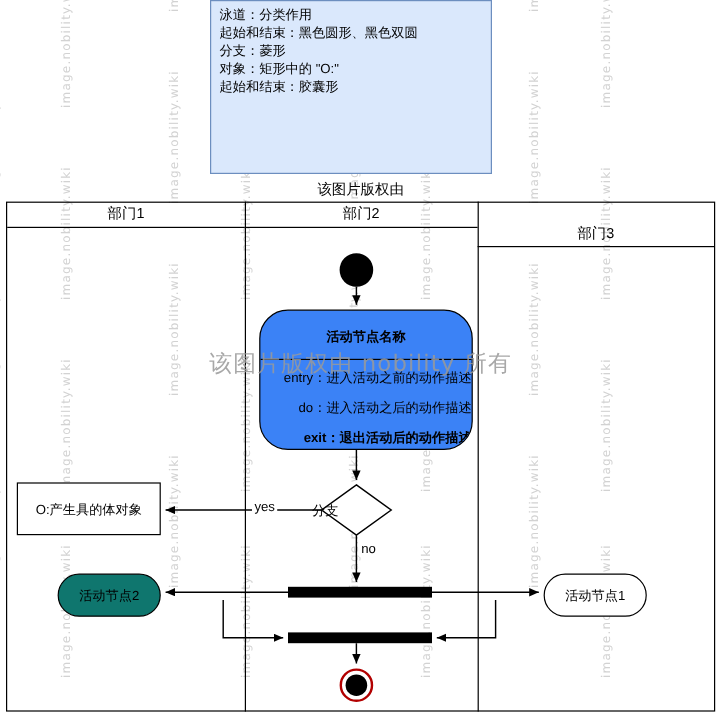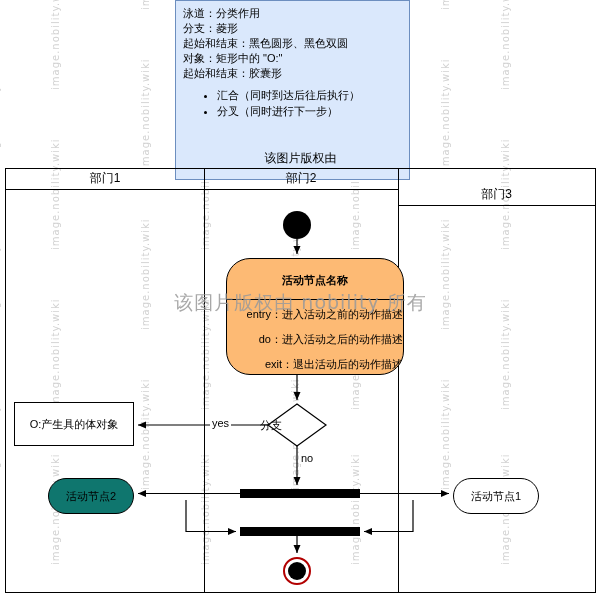--- a/index.html
+++ b/index.html
@@ -18,21 +18,21 @@
     position: absolute;
     left: 0; top: 0;
     width: 601px;
     height: 601px;
   }
   .abs { position: absolute; }
 
   
   #legend-box {
     left: 175px; top: 0px;
-    width: 235px; height: 180px;
+    width: 235px; height: 145px;
     background: #dae8fc;
     border: 1px solid #6c8ebf;
     box-sizing: border-box;
     padding: 5px 7px;
   }
   #legend-box .line {
     font-size: 11px;
     color: #000;
     line-height: 15px;
     white-space: nowrap;
@@ -98,25 +98,25 @@
     box-sizing: border-box;
   }
   #end-node-inner {
     left: 288px; top: 562px;
     width: 18px; height: 18px;
     background: #000;
     border-radius: 50%;
   }
 
   #activity-node {
-    left: 226px; top: 258px;
+    left: 216px; top: 258px;
     width: 178px; height: 117px;
     border: 1px solid #000;
     border-radius: 24px;
-    background: #fdba74;
+    background: #3b82f6;
     box-sizing: border-box;
     overflow: hidden;
   }
   #activity-title {
     position: absolute;
     left: 0; top: 14px;
     width: 100%;
     text-align: center;
     font-size: 11px;
     font-weight: bold;
@@ -131,21 +131,21 @@
   }
   .activity-line {
     position: absolute;
     width: 100%;
     text-align: right;
     font-size: 11px;
     color: #000;
   }
   #activity-entry { top: 48px; }
   #activity-do { top: 73px; }
-  #activity-exit { top: 98px; }
+  #activity-exit { top: 98px; font-weight: bold; }
   #decision-label {
     left: 260px; top: 418px;
     width: 58px;
     text-align: left;
     font-size: 11px;
     color: #000;
   }
 
   #object-node {
     left: 14px; top: 402px;
@@ -260,28 +260,24 @@
     <div class="wm-tile abs" style="left: 290px; top: 490px; transform: rotate(-90deg); transform-origin: left top;">image.nobility.wiki</div>
     <div class="wm-tile abs" style="left: 440px; top: 490px; transform: rotate(-90deg); transform-origin: left top;">image.nobility.wiki</div>
     <div class="wm-tile abs" style="left: 50px; top: 565px; transform: rotate(-90deg); transform-origin: left top;">image.nobility.wiki</div>
     <div class="wm-tile abs" style="left: 200px; top: 565px; transform: rotate(-90deg); transform-origin: left top;">image.nobility.wiki</div>
     <div class="wm-tile abs" style="left: 350px; top: 565px; transform: rotate(-90deg); transform-origin: left top;">image.nobility.wiki</div>
     <div class="wm-tile abs" style="left: 500px; top: 565px; transform: rotate(-90deg); transform-origin: left top;">image.nobility.wiki</div>
   </div>
 
 <div class="abs" id="legend-box">
   <div class="line">泳道：分类作用</div>
+  <div class="line">起始和结束：黑色圆形、黑色双圆</div>
   <div class="line">分支：菱形</div>
-  <div class="line">起始和结束：黑色圆形、黑色双圆</div>
   <div class="line">对象：矩形中的 "O:"</div>
   <div class="line">起始和结束：胶囊形</div>
-  <ul>
-    <li>汇合（同时到达后往后执行）</li>
-    <li>分叉（同时进行下一步）</li>
-  </ul>
 </div>
 
 <div class="abs" id="diagram-title">该图片版权由</div>
 
 <div class="abs" id="swimlane-frame"></div>
 <div class="abs lane-header" style="left:6px; width:198px;">部门1</div>
 <div class="abs lane-header" style="left:204px; width:194px;">部门2</div>
 <div class="abs lane-header" style="left:398px; width:197px;margin-top:16px;">部门3</div>
 <div class="abs lane-divider" style="left:204px;"></div>
 <div class="abs lane-divider" style="left:398px;"></div>

